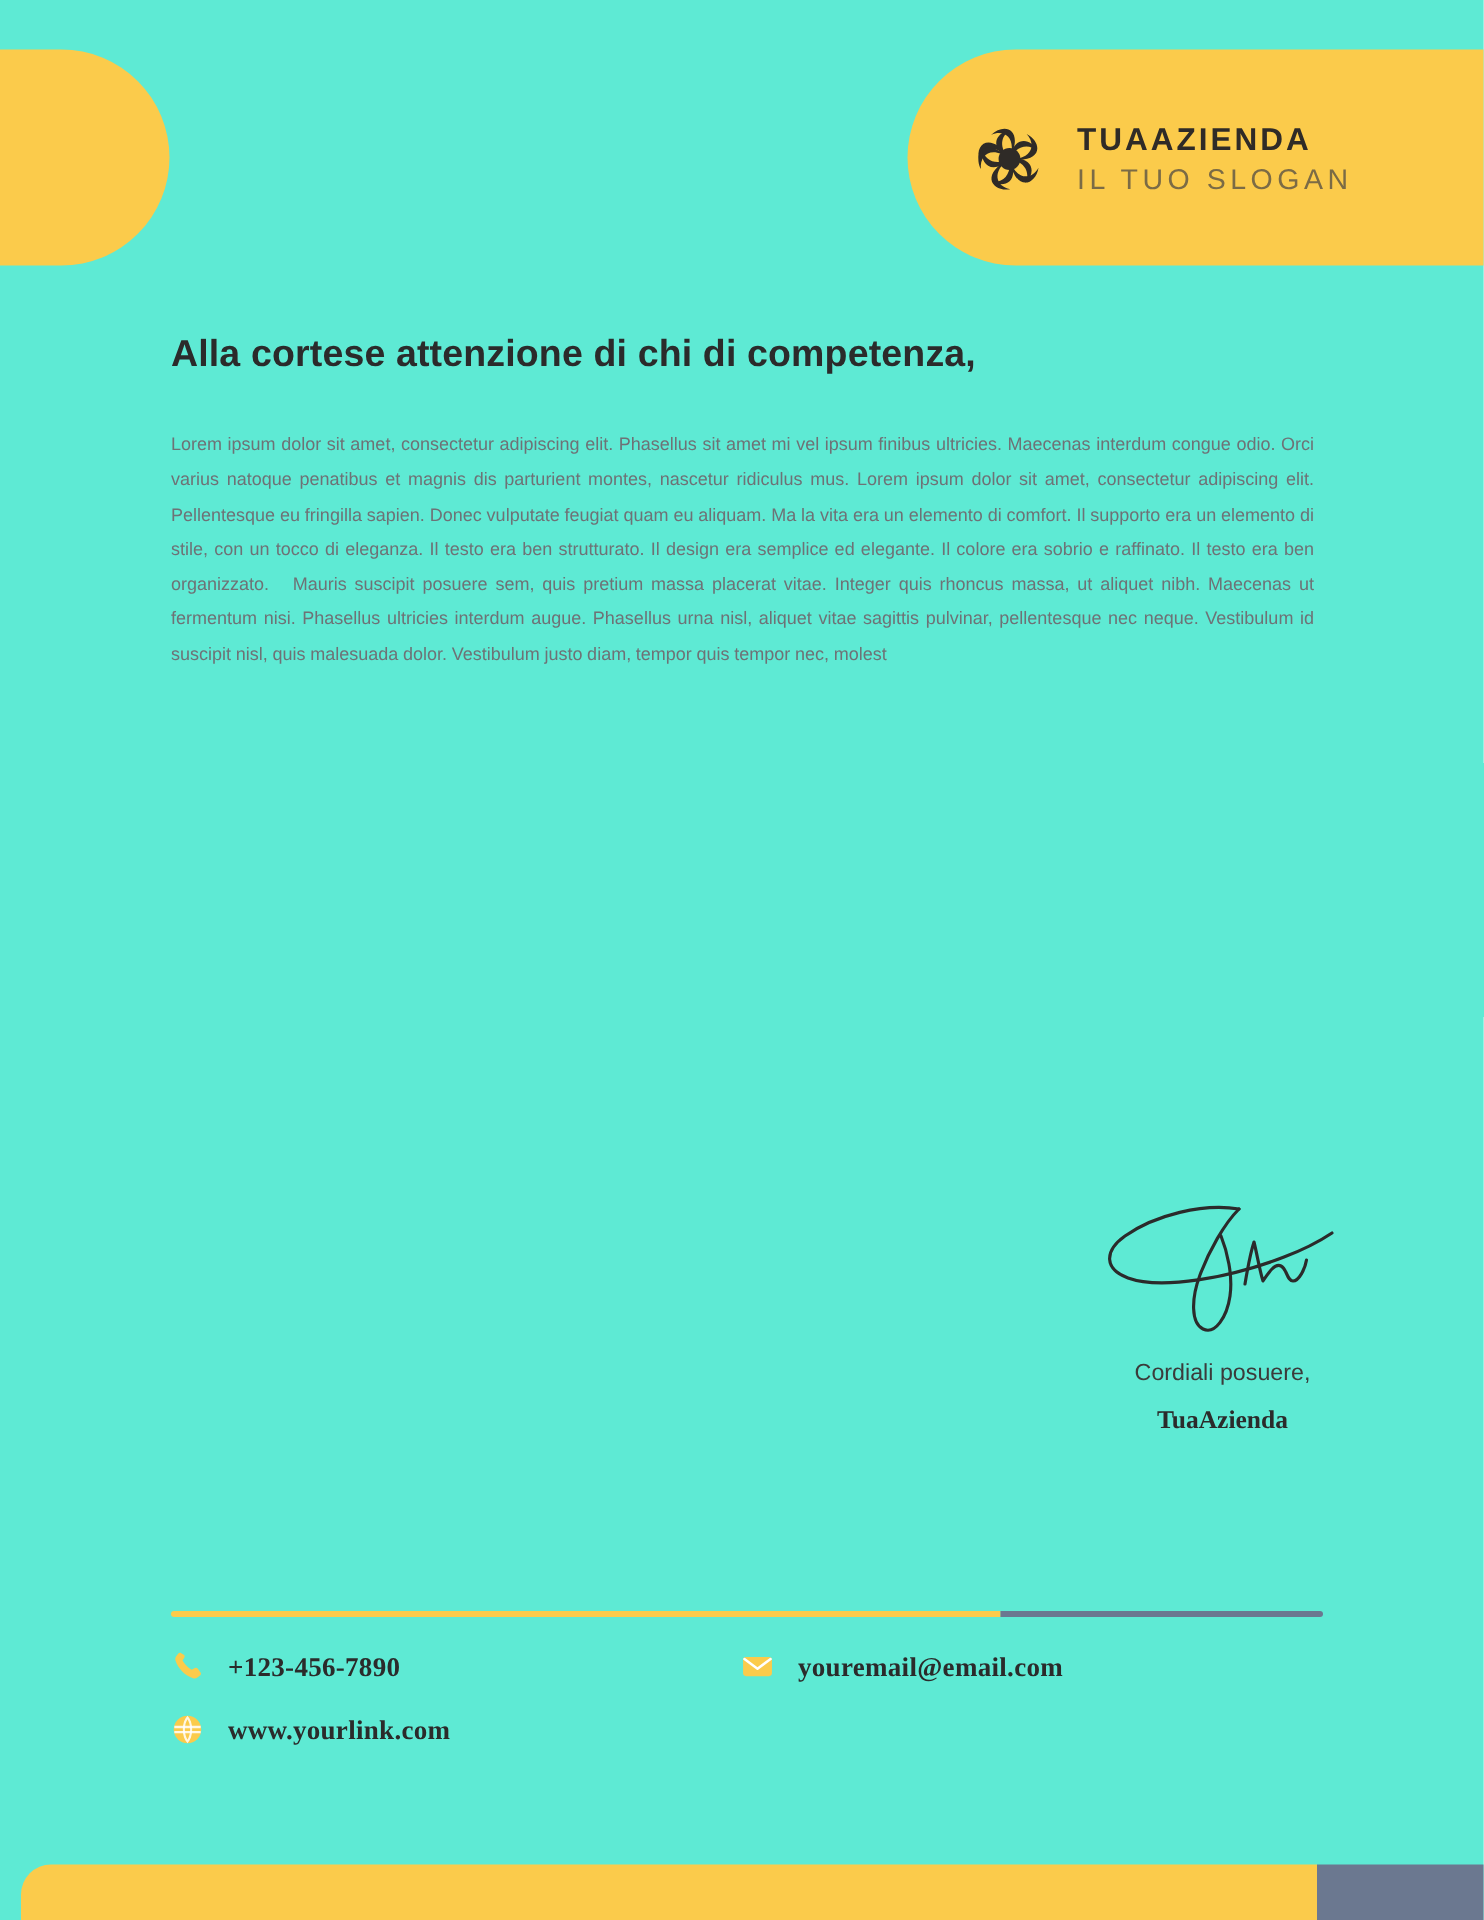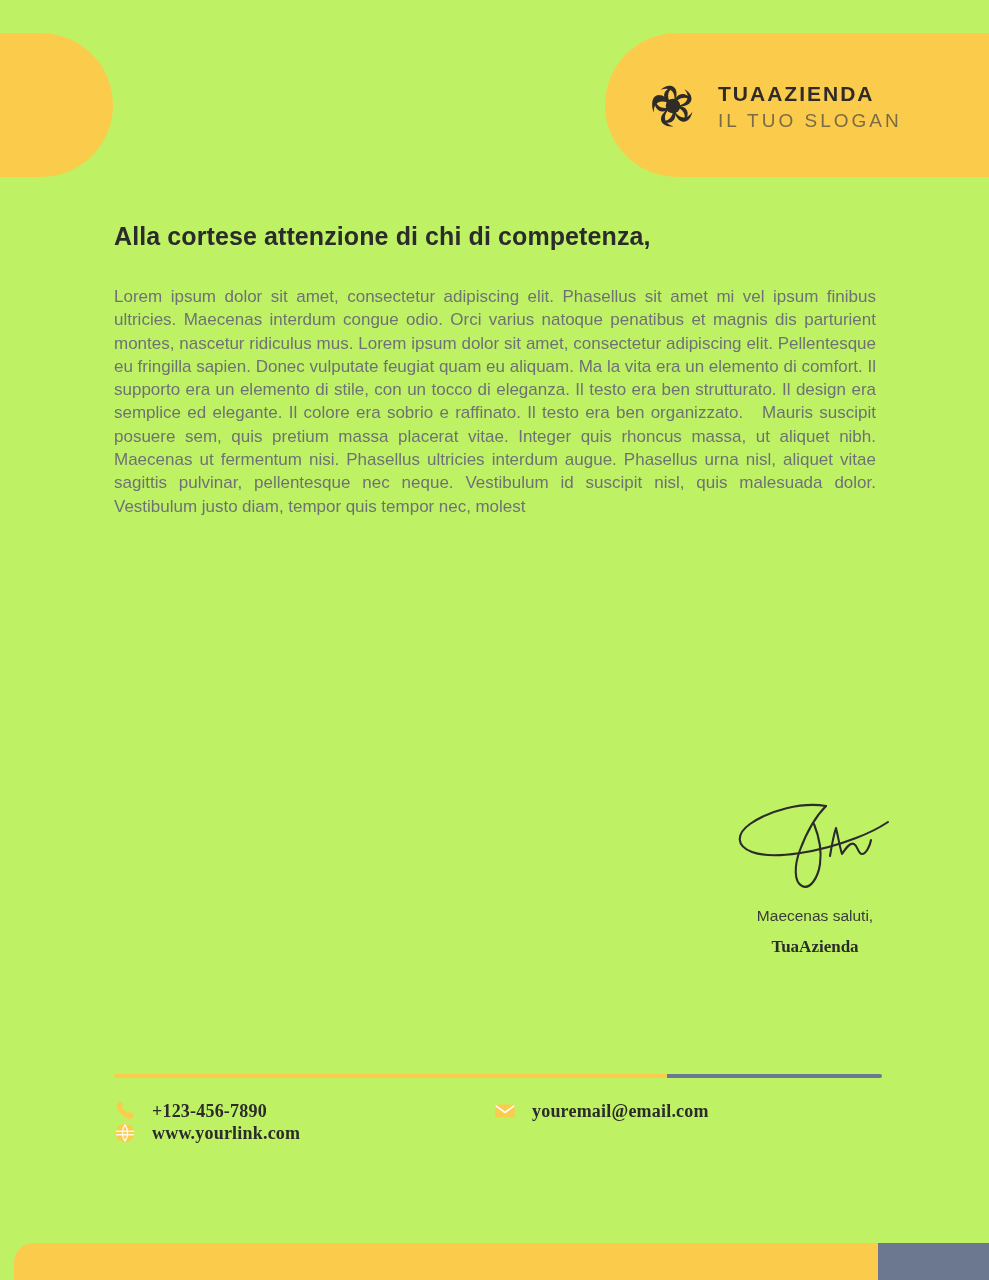--- a/index.html
+++ b/index.html
@@ -12,21 +12,21 @@
     height: 1280px;
     position: relative;
     overflow: hidden;
     font-family: "Liberation Sans", sans-serif;
   }
 
   
   .page {
     position: absolute;
     inset: 0;
-    background: #bef264;
+    background: #5eead4;
   }
 
   
   .deco-top-left {
     position: absolute;
     left: -60px;
     top: 33px;
     width: 173px;
     height: 144px;
     background: #fbcb4b;
@@ -86,21 +86,21 @@
   .salutation {
     font-family: Liberation Sans, sans-serif;
     font-size: 25px;
     font-weight: bold;
     color: #2b2b2b;
     margin: 0 0 34px 0;
     letter-spacing: 0.1px;
   }
   .body-copy {
     margin: 0;
-    font-size: 17px;
+    font-size: 12px;
     line-height: 23.3px;
     color: #6e7276;
     text-align: justify;
     text-justify: inter-character;
     word-spacing: -0.2px;
     white-space: pre-wrap;
   }
 
   
   .sign-block {
@@ -149,20 +149,21 @@
     border-radius: 0 2px 2px 0;
   }
 
   .footer {
     position: absolute;
     left: 114px;
     top: 1100px;
     width: 768px;
     display: grid;
     grid-template-columns: 380px 1fr;
+    row-gap: 20px;
   }
   .contact {
     display: flex;
     align-items: center;
     gap: 16px;
   }
   .contact-icon {
     width: 22px;
     height: 22px;
     flex: none;
@@ -236,21 +237,21 @@
   </div>
 
   <div class="sign-block">
     <svg class="signature-svg" viewBox="0 0 170 95">
       <g fill="none" stroke="#2b2b2b" stroke-width="2.1" stroke-linecap="round" stroke-linejoin="round">
         <path d="M96 6 C 72 2, 40 10, 20 24 C 6 34, 6 46, 22 52 C 44 60, 90 52, 126 38 C 142 32, 152 26, 158 22"></path>
         <path d="M96 6 C 86 16, 76 34, 70 50 C 64 66, 64 82, 72 86 C 80 90, 88 78, 90 64 C 92 50, 88 34, 84 24"></path>
         <path d="M100 56 C 102 44, 104 34, 106 28 C 108 36, 110 48, 112 54 C 116 48, 120 42, 124 44 C 128 46, 128 54, 132 54 C 136 54, 140 46, 141 40"></path>
       </g>
     </svg>
-    <p class="sign-regards">Maecenas saluti,</p>
+    <p class="sign-regards">Cordiali posuere,</p>
     <p class="sign-company">TuaAzienda</p>
   </div>
 
   <div class="footer-divider">
     <div class="seg-yellow"></div>
     <div class="seg-gray"></div>
   </div>
 
   <div class="footer">
 

